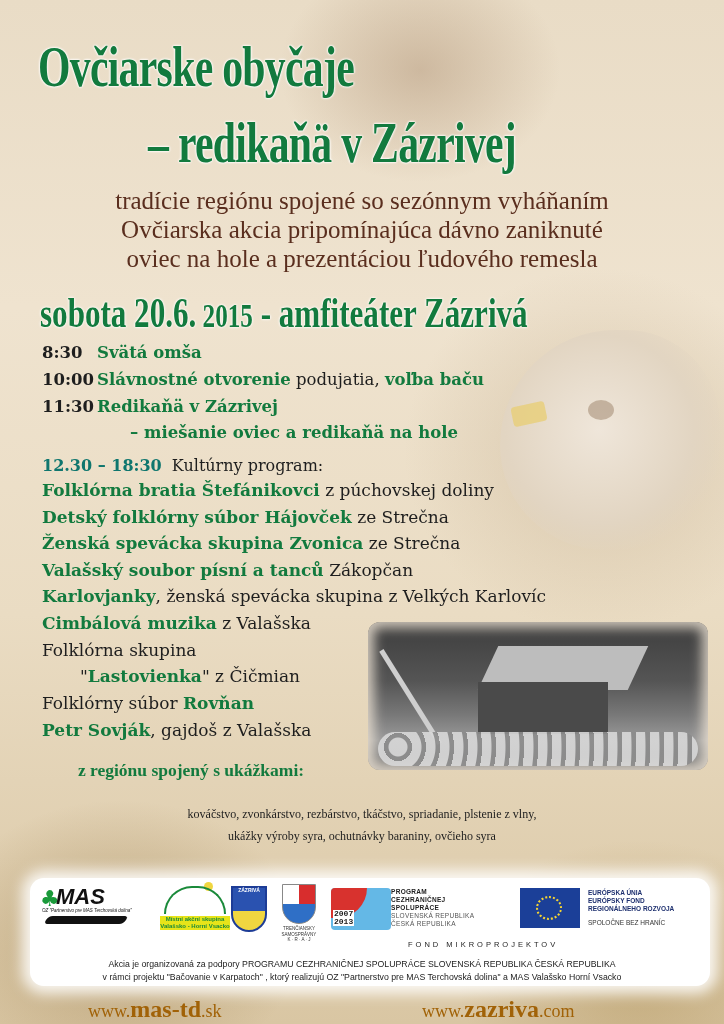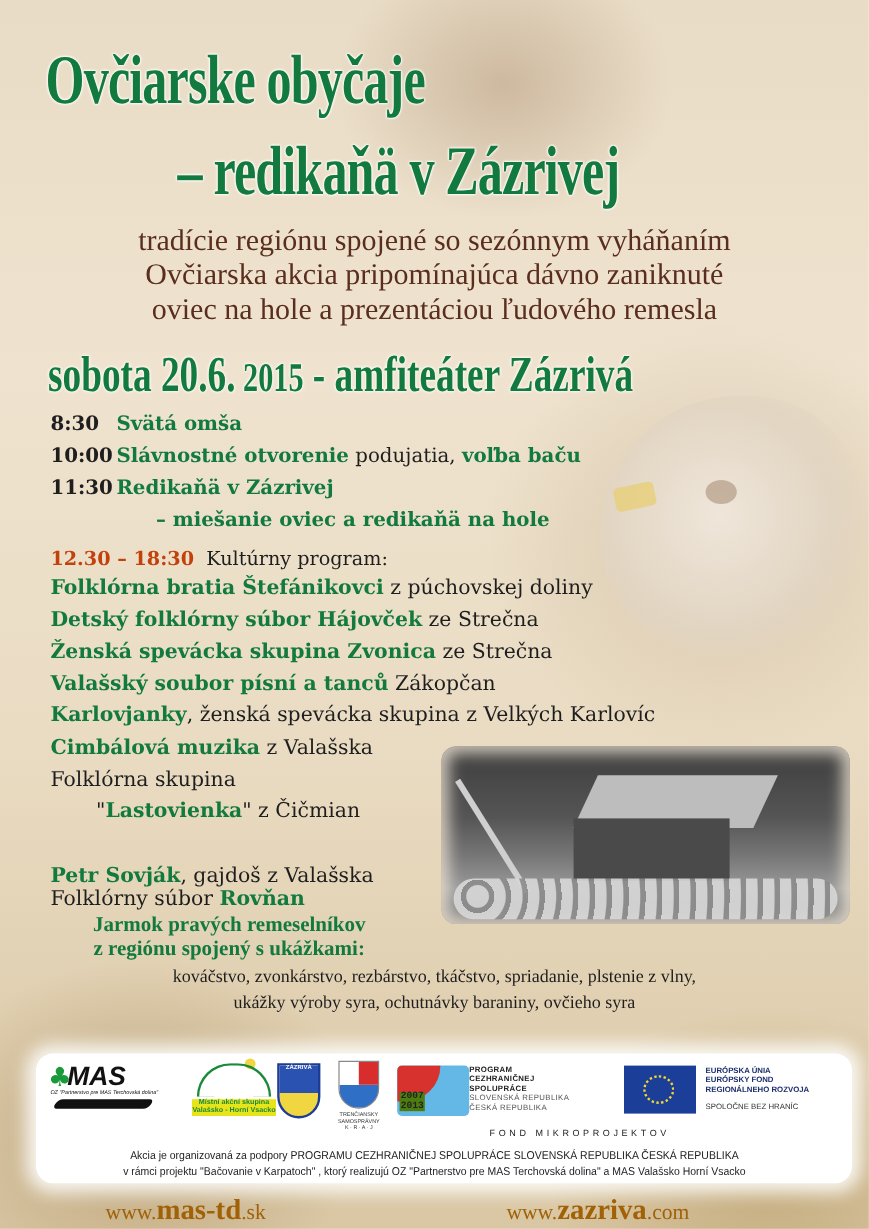--- a/index.html
+++ b/index.html
@@ -58,21 +58,21 @@
       linear-gradient(180deg, #3d3d3d 0%, #555 40%, #777 62%, #9a9a9a 80%, #6f6f6f 100%);
     box-shadow: 0 0 12px 6px rgba(240,230,215,0.8) inset;
     overflow: hidden;
   }
   .photo .roof { position: absolute; left: 120px; top: 24px; width: 150px; height: 44px; background: #bdbdbd; transform: skewX(-25deg); }
   .photo .hut { position: absolute; left: 110px; top: 60px; width: 130px; height: 52px; background: #4a4a4a; }
   .photo .flock { position: absolute; left: 10px; top: 110px; width: 320px; height: 34px; border-radius: 20px; background: repeating-radial-gradient(circle at 20px 15px, #d8d8d8 0 9px, #8c8c8c 10px 14px); opacity: .9; }
   .photo .pole { position: absolute; left: 40px; top: 20px; width: 5px; height: 110px; background: #cfcfcf; transform: rotate(-32deg); }
 
   .market-title { position: absolute; left: 36px; width: 310px; text-align: center; color: #127a3e; font-weight: bold; font-size: 17.5px; line-height: 20px; font-family: "Liberation Serif", serif; }
-  .market-body { position: absolute; left: 0; width: 724px; text-align: center; color: #1e1e1e; font-size: 15px; line-height: 22px; font-family: "Liberation Serif", serif; }
+  .market-body { position: absolute; left: 0; width: 724px; text-align: center; color: #1e1e1e; font-size: 12px; line-height: 22px; font-family: "Liberation Serif", serif; }
 
   .footer-panel {
     position: absolute; left: 30px; top: 878px; width: 680px; height: 108px;
     background: #fff; border-radius: 14px; box-shadow: 0 0 14px 8px rgba(255,255,255,0.85);
   }
   .logo { position: absolute; }
   .mas-logo { left: 40px; top: 884px; width: 96px; height: 44px; }
   .mas-logo .big { position: absolute; left: 16px; top: 0; font: italic bold 22px "Liberation Sans", sans-serif; color: #111; }
   .mas-logo .tree { position: absolute; left: 0; top: 2px; font-size: 22px; color: #1a9a3a; }
   .mas-logo .small { position: absolute; left: 2px; top: 24px; font: italic 4.5px "Liberation Sans", sans-serif; color: #111; white-space: nowrap; }
@@ -86,21 +86,21 @@
   .crest { position: absolute; left: 231px; top: 886px; width: 36px; height: 46px; border: 2px solid #1d3c96; border-radius: 0 0 18px 18px; background: linear-gradient(180deg, #2a52b0 0 55%, #f0d640 55% 100%); }
   .crest .name { position: absolute; top: -1px; left: 0; width: 100%; font: bold 5px "Liberation Sans", sans-serif; color: #fff; text-align: center; }
 
   .tsk { position: absolute; left: 278px; top: 884px; width: 42px; height: 62px; }
   .tsk .shield { position: absolute; left: 4px; top: 0; width: 34px; height: 40px; border-radius: 0 0 17px 17px; overflow: hidden; border: 1px solid #888; background: linear-gradient(180deg, #fff 0 50%, #2f6fc6 50% 100%); }
   .tsk .shield::before { content: ""; position: absolute; right: 0; top: 0; width: 50%; height: 50%; background: #d82d2d; }
   .tsk .lbl { position: absolute; left: 0; top: 42px; width: 42px; text-align: center; font: 4.5px "Liberation Sans", sans-serif; color: #333; line-height: 5.5px; }
 
   .prog-logo { position: absolute; left: 331px; top: 888px; width: 60px; height: 42px; overflow: hidden; border-radius: 4px; background: #64b8e6; }
   .prog-logo .red { position: absolute; left: 0; top: 0; width: 36px; height: 30px; background: #d8322e; border-radius: 0 0 40px 0; }
-  .prog-logo .years { position: absolute; left: 2px; top: 22px; font: bold 8px "Liberation Mono", monospace; color: #222; line-height: 8px; background: #4d7c0f; padding: 0 1px; }
+  .prog-logo .years { position: absolute; left: 2px; top: 22px; font: bold 8px "Liberation Mono", monospace; color: #222; line-height: 8px; background: #ffffff; padding: 0 1px; }
   .prog-text { position: absolute; left: 391px; top: 888px; font: bold 6.5px "Liberation Sans", sans-serif; color: #222; line-height: 8px; letter-spacing: .3px; }
   .prog-text .lt { font-weight: normal; color: #555; }
 
   .eu-flag { position: absolute; left: 520px; top: 888px; width: 60px; height: 40px; background: #1b3f98; }
   .eu-flag .ring { position: absolute; left: 16px; top: 8px; width: 26px; height: 24px; border: 2px dotted #f5d432; border-radius: 50%; }
   .eu-text { position: absolute; left: 588px; top: 889px; font: bold 6.5px "Liberation Sans", sans-serif; color: #1d2f6e; line-height: 8px; }
   .eu-text .sub { font-weight: normal; color: #333; display: block; margin-top: 6px; }
 
   .fond { position: absolute; left: 408px; top: 940px; font: 7.5px "Liberation Sans", sans-serif; letter-spacing: 3px; color: #222; }
   .org { position: absolute; left: 0; width: 724px; text-align: center; font: 9.5px "Liberation Sans", sans-serif; color: #222; line-height: 13px; transform: scaleX(0.92); }
@@ -137,42 +137,41 @@
   <span class="time" style="width:55px">10:00</span><span class="g">Slávnostné otvorenie</span><span class="n"> podujatia, </span><span class="g">voľba baču</span>
 </div>
 <div class="sched" style="top:397px;">
   <span class="time" style="width:55px">11:30</span><span class="g">Redikaňä v Zázrivej</span>
 </div>
 <div class="sched" style="top:423px; left:130px;">
   <span class="g">– miešanie oviec a redikaňä na hole</span>
 </div>
 
 <div class="prog" style="top:456px; font-size:16px;">
-  <span style="font-weight:bold;color:#c2410c">12.30 – 18:30</span>&nbsp;&nbsp;<span class="n">Kultúrny program:</span>
+  <span style="font-weight:bold;color:#0f766e">12.30 – 18:30</span>&nbsp;&nbsp;<span class="n">Kultúrny program:</span>
 </div>
 <div class="prog" style="top:480px;"><span class="n"></span><span class="g">Folklórna bratia Štefánikovci</span><span class="n"> z púchovskej doliny</span></div>
 <div class="prog" style="top:507px;"><span class="n"></span><span class="g">Detský folklórny súbor Hájovček</span><span class="n"> ze Strečna</span></div>
 <div class="prog" style="top:533px;"><span class="n"></span><span class="g">Ženská spevácka skupina Zvonica</span><span class="n"> ze Strečna</span></div>
 <div class="prog" style="top:560px;"><span class="n"></span><span class="g">Valašský soubor písní a tanců</span><span class="n"> Zákopčan</span></div>
 <div class="prog" style="top:586px;"><span class="n"></span><span class="g">Karlovjanky</span><span class="n">, ženská spevácka skupina z Velkých Karlovíc</span></div>
 <div class="prog" style="top:613px;"><span class="n"></span><span class="g">Cimbálová muzika</span><span class="n"> z Valašska</span></div>
 <div class="prog" style="top:640px;"><span class="n">Folklórna skupina</span><span class="g"></span><span class="n"></span></div>
 <div class="prog" style="top:666px; left:80px;"><span class="n">"</span><span class="g">Lastovienka</span><span class="n">" z Čičmian</span></div>
-<div class="prog" style="top:693px;margin-top:46px;"><span class="n">Folklórny súbor </span><span class="g">Rovňan</span><span class="n"></span></div>
+<div class="prog" style="top:693px;"><span class="n">Folklórny súbor </span><span class="g">Rovňan</span><span class="n"></span></div>
 <div class="prog" style="top:720px;"><span class="n"></span><span class="g">Petr Sovják</span><span class="n">, gajdoš z Valašska</span></div>
 
 <div class="photo">
   <div class="pole"></div>
   <div class="roof"></div>
   <div class="hut"></div>
   <div class="flock"></div>
 </div>
 
 <div class="market-title" style="top:760px;">
-  <div>Jarmok pravých remeselníkov</div>
   <div>z regiónu spojený s ukážkami:</div>
 </div>
 <div class="market-body" style="top:803px;">
   <div>kováčstvo, zvonkárstvo, rezbárstvo, tkáčstvo, spriadanie, plstenie z vlny,</div>
   <div>ukážky výroby syra, ochutnávky baraniny, ovčieho syra</div>
 </div>
 
 <div class="footer-panel"></div>
 
 <div class="logo mas-logo">

